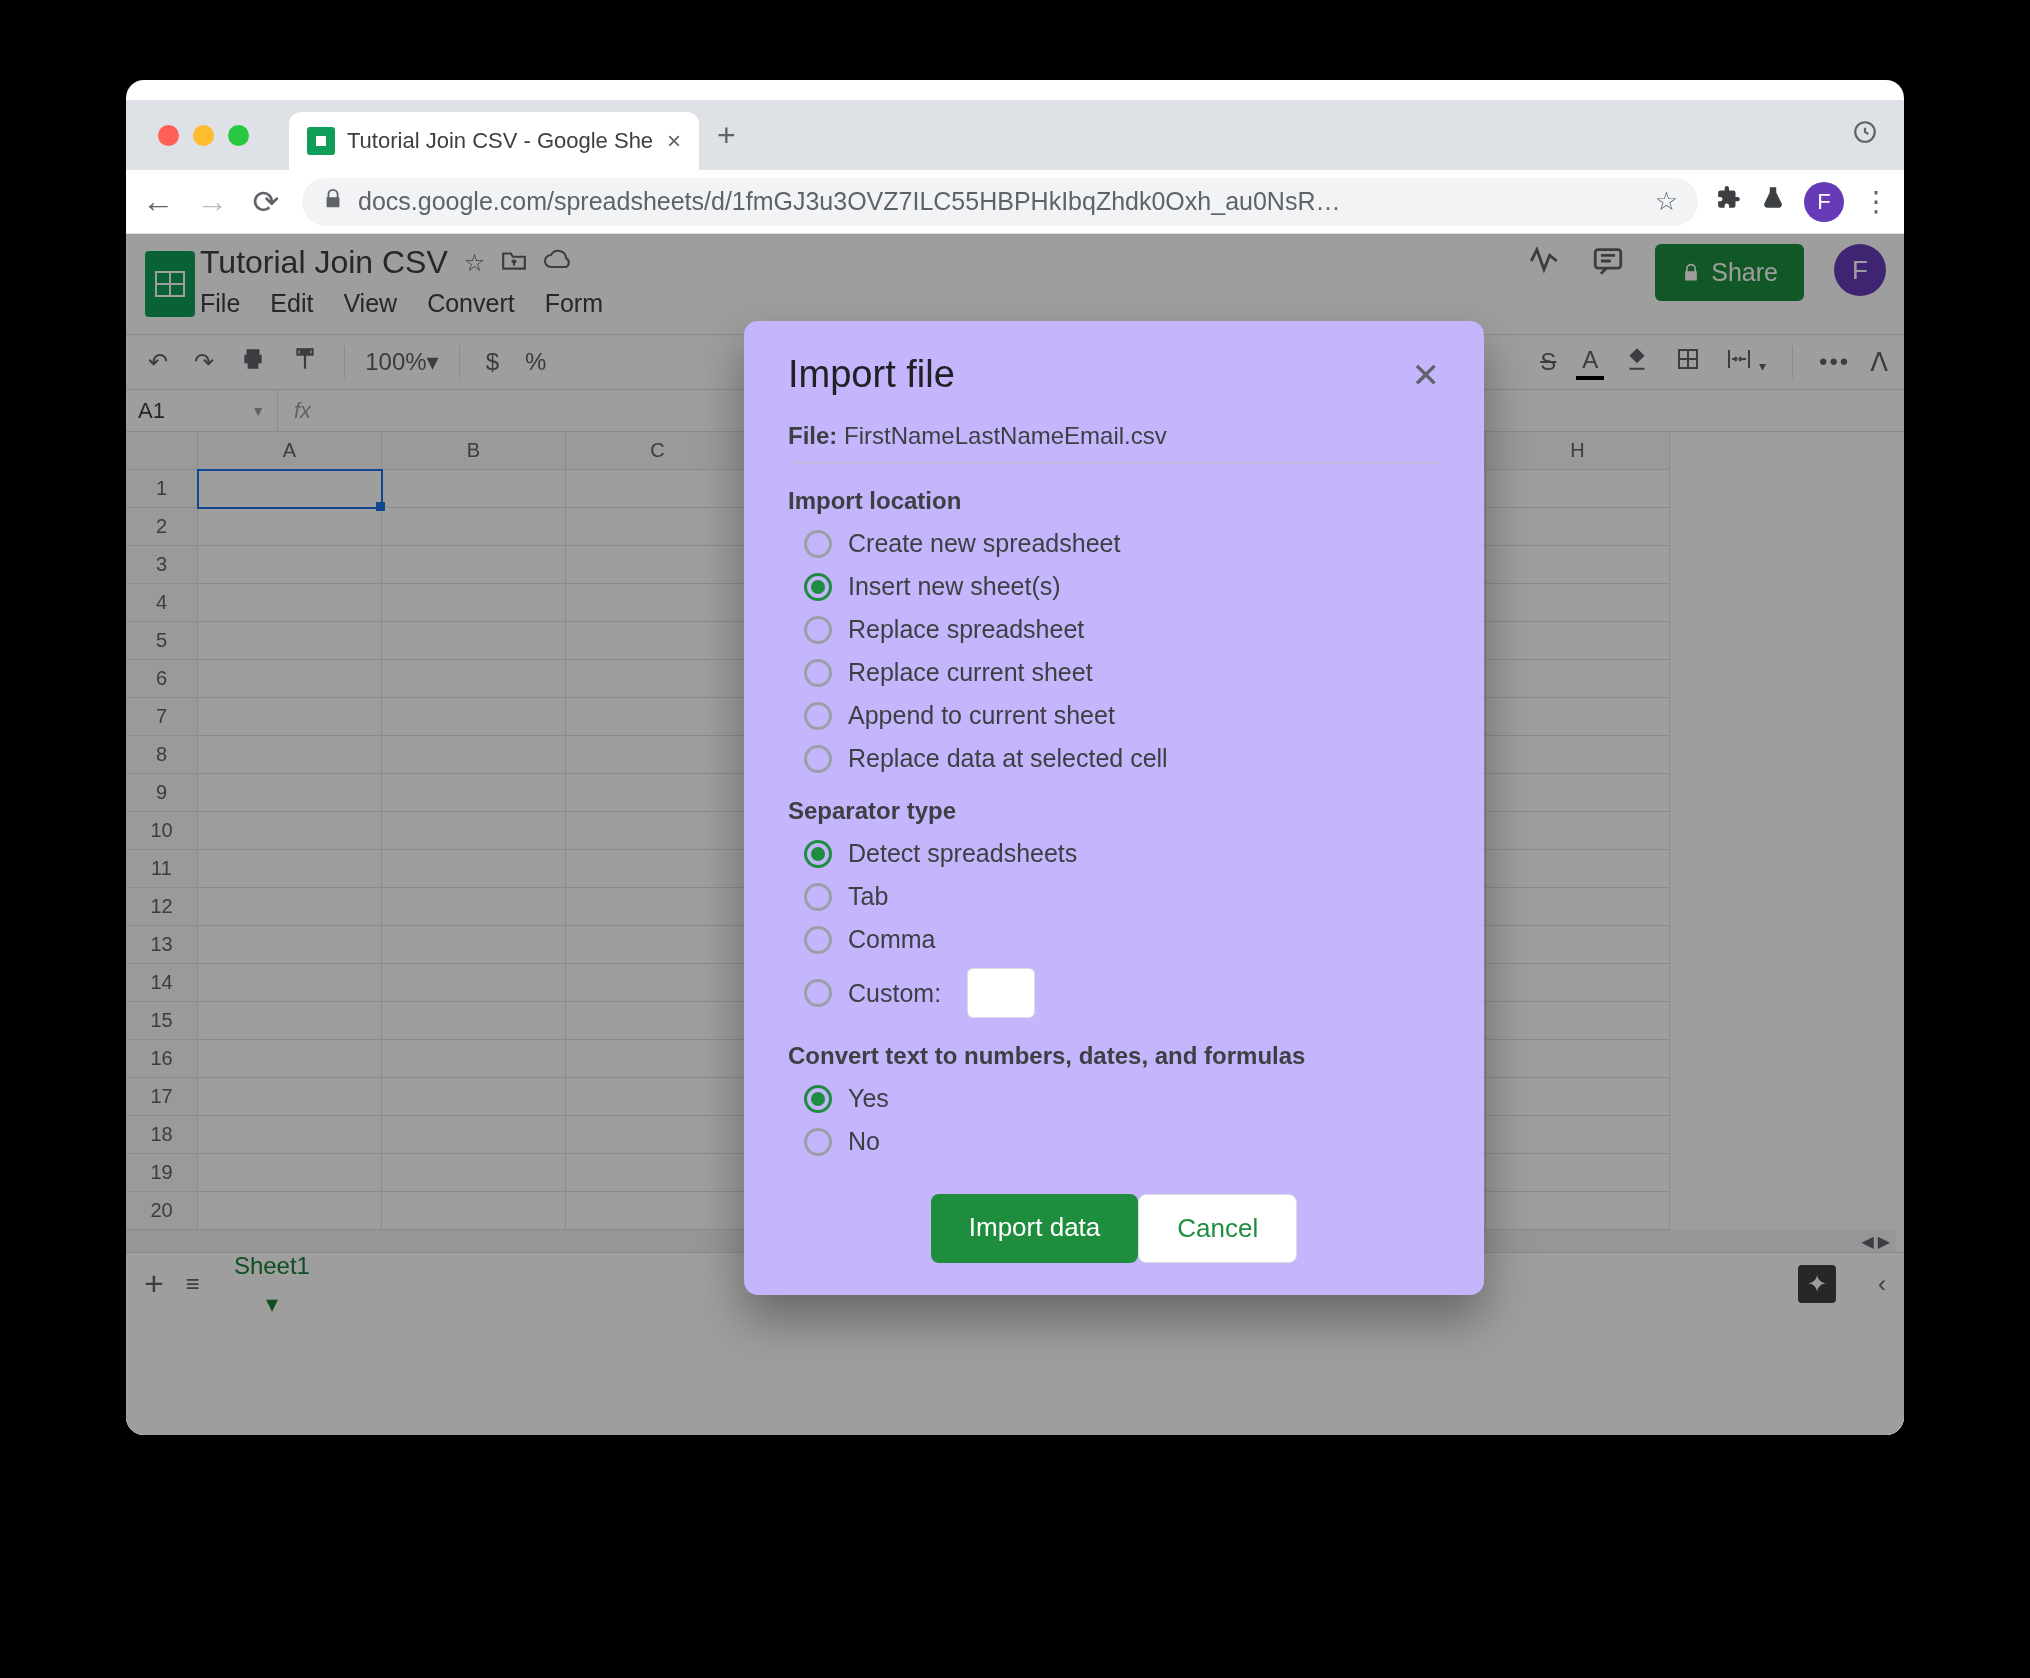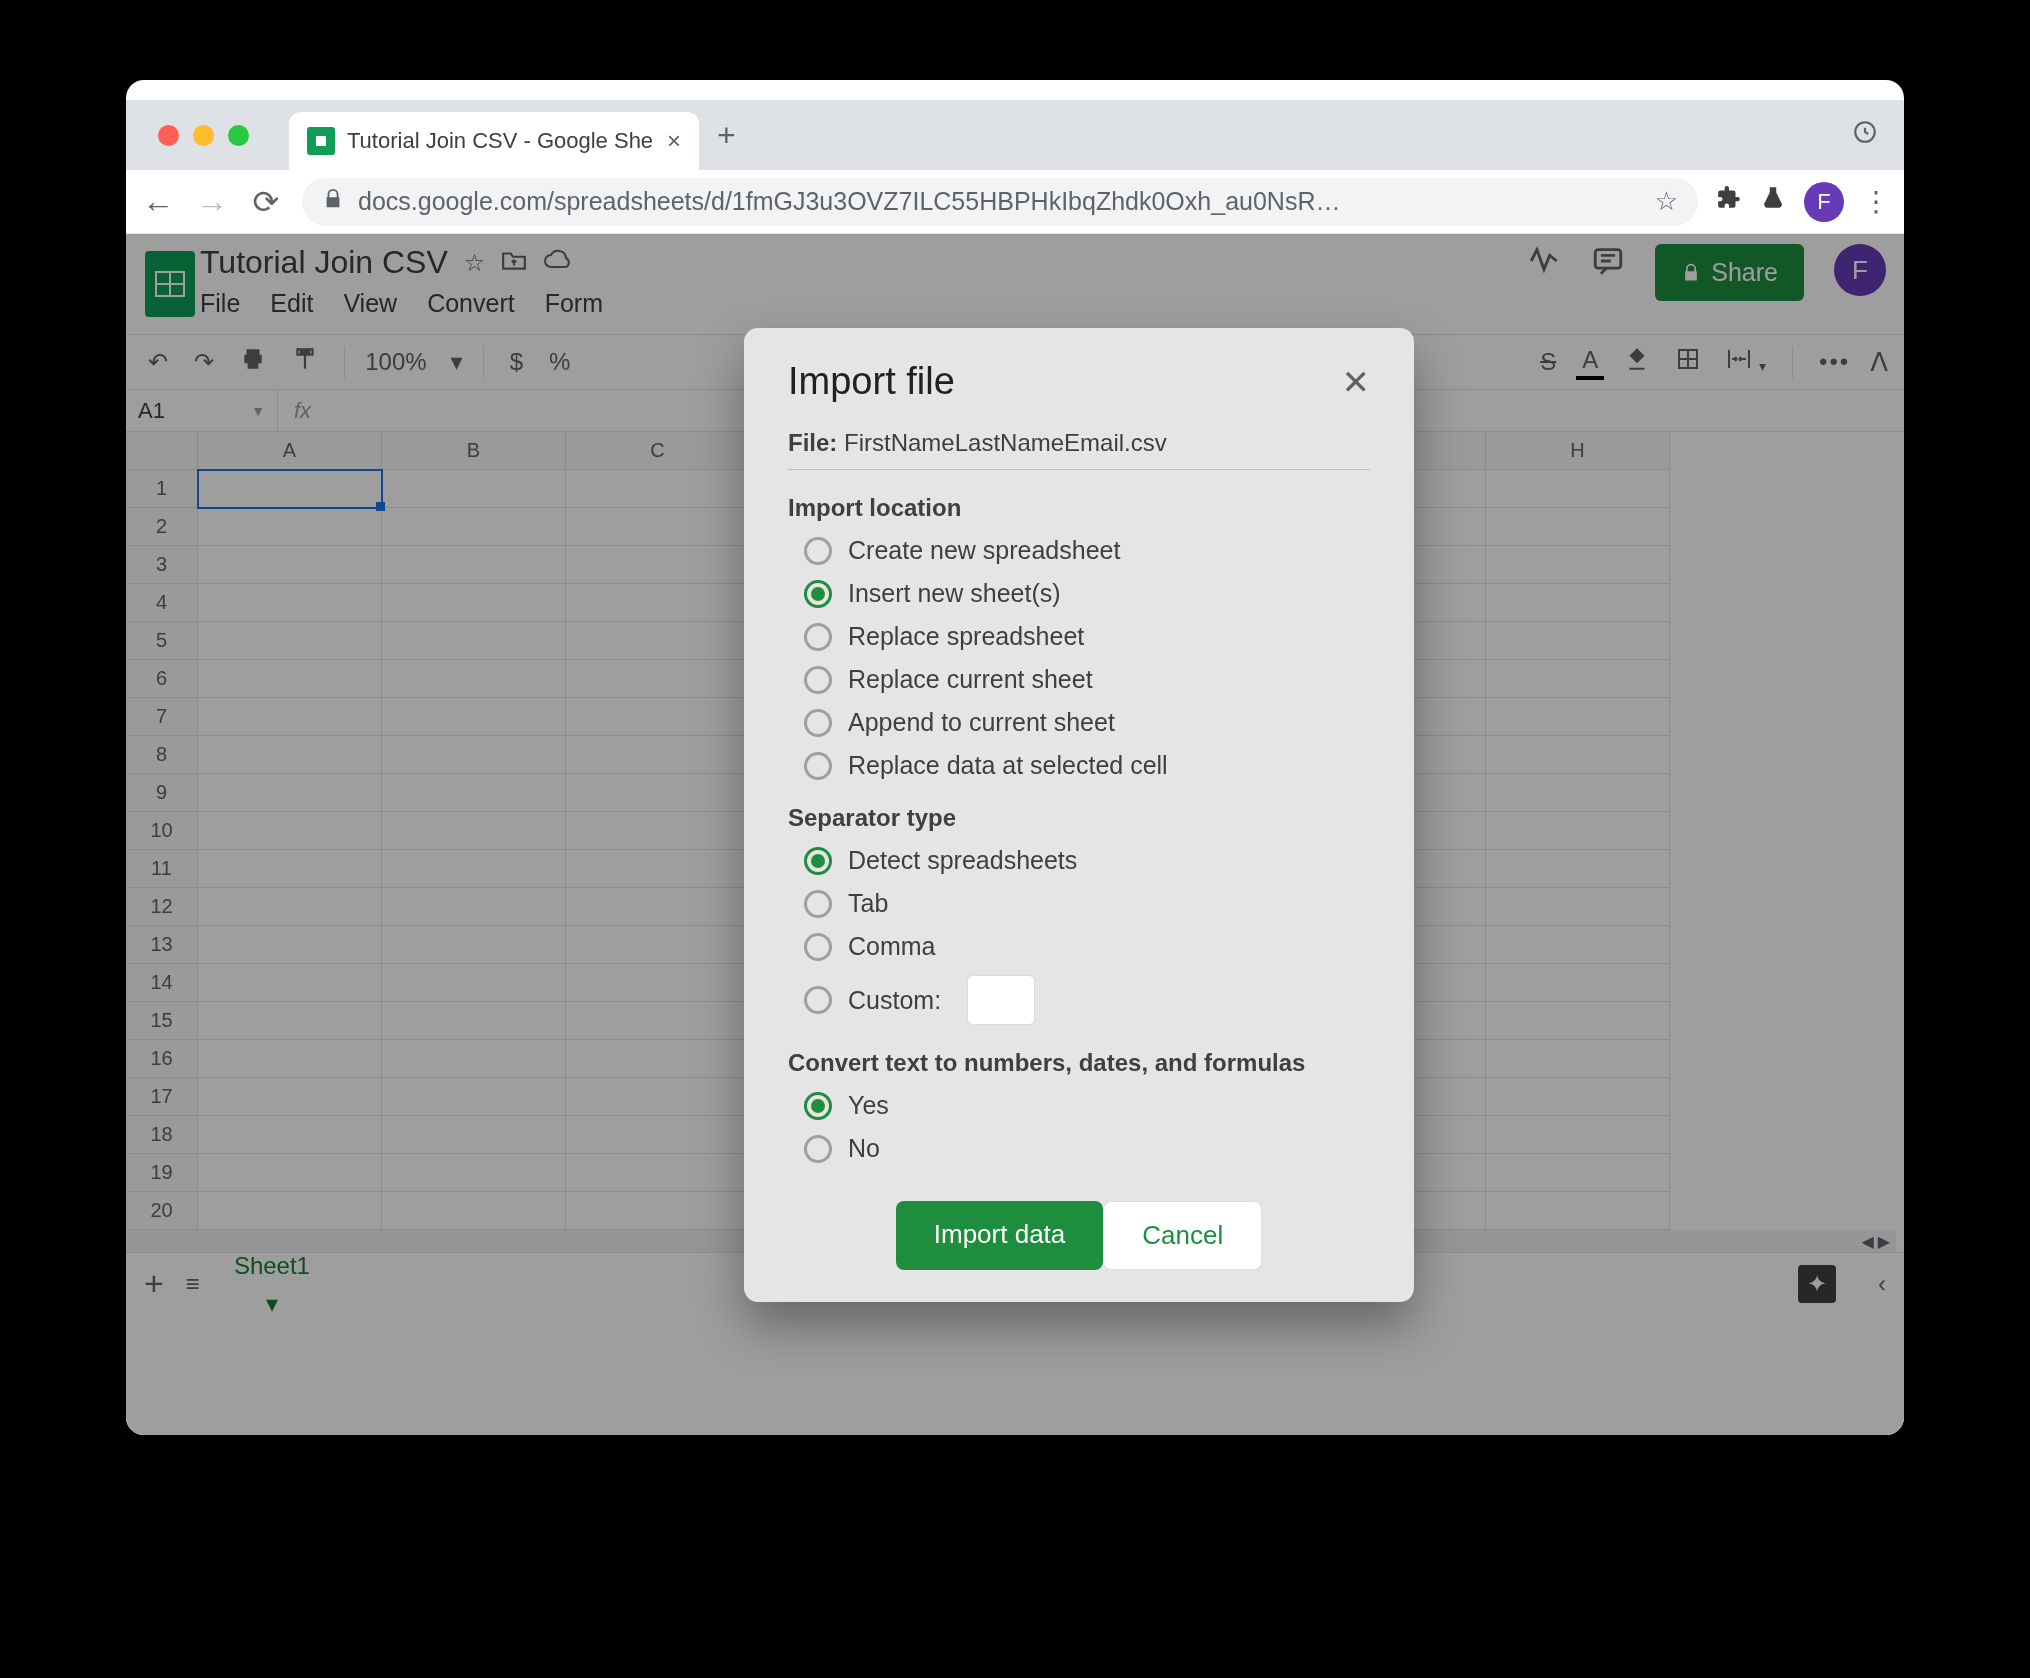--- a/index.html
+++ b/index.html
@@ -156,21 +156,21 @@
     border-bottom: 1px solid #e0e0e0;
     display: flex; align-items: center;
     padding: 0 16px;
     gap: 14px;
     color: #5f6368;
     font-size: 24px;
     margin-top: 10px;
   }
   .tb-icon { cursor: pointer; padding: 4px 6px; }
   .tb-sep { width: 1px; height: 32px; background: #e0e0e0; margin: 0 6px; }
-  .zoom-sel { display: flex; align-items: center; gap: 24px; }
+  .zoom-sel { display: flex; align-items: center; gap: 0; }
   .tb-more { letter-spacing: 2px; }
   .tb-collapse { margin-left: auto; font-size: 26px; }
 
   .formula-bar {
     height: 42px;
     border-bottom: 1px solid #e0e0e0;
     display: flex; align-items: center;
     font-size: 22px; color: #5f6368;
   }
   .cell-ref {
@@ -243,23 +243,23 @@
     width: 38px; height: 38px;
     background: #3c4043;
     border-radius: 4px;
     display: flex; align-items: center; justify-content: center;
     color: #fff;
   }
 
   
   .modal {
     position: absolute;
-    left: 618px; top: 248px;
-    width: 670px;
-    background: #e5e5e5;
+    left: 618px; top: 241px;
+    width: 740px;
+    background: #c4b5fd;
     border-radius: 14px;
     box-shadow: 0 24px 48px rgba(0,0,0,.35);
     z-index: 10;
     padding: 32px 44px 32px 44px;
     color: #3c4043;
   }
   .modal-title-row { display: flex; align-items: center; justify-content: space-between; margin-bottom: 26px; }
   .modal-title { font-size: 38px; font-weight: 400; color: #202124; }
   .modal-close { font-size: 34px; color: #5f6368; cursor: pointer; }
   .file-row {

